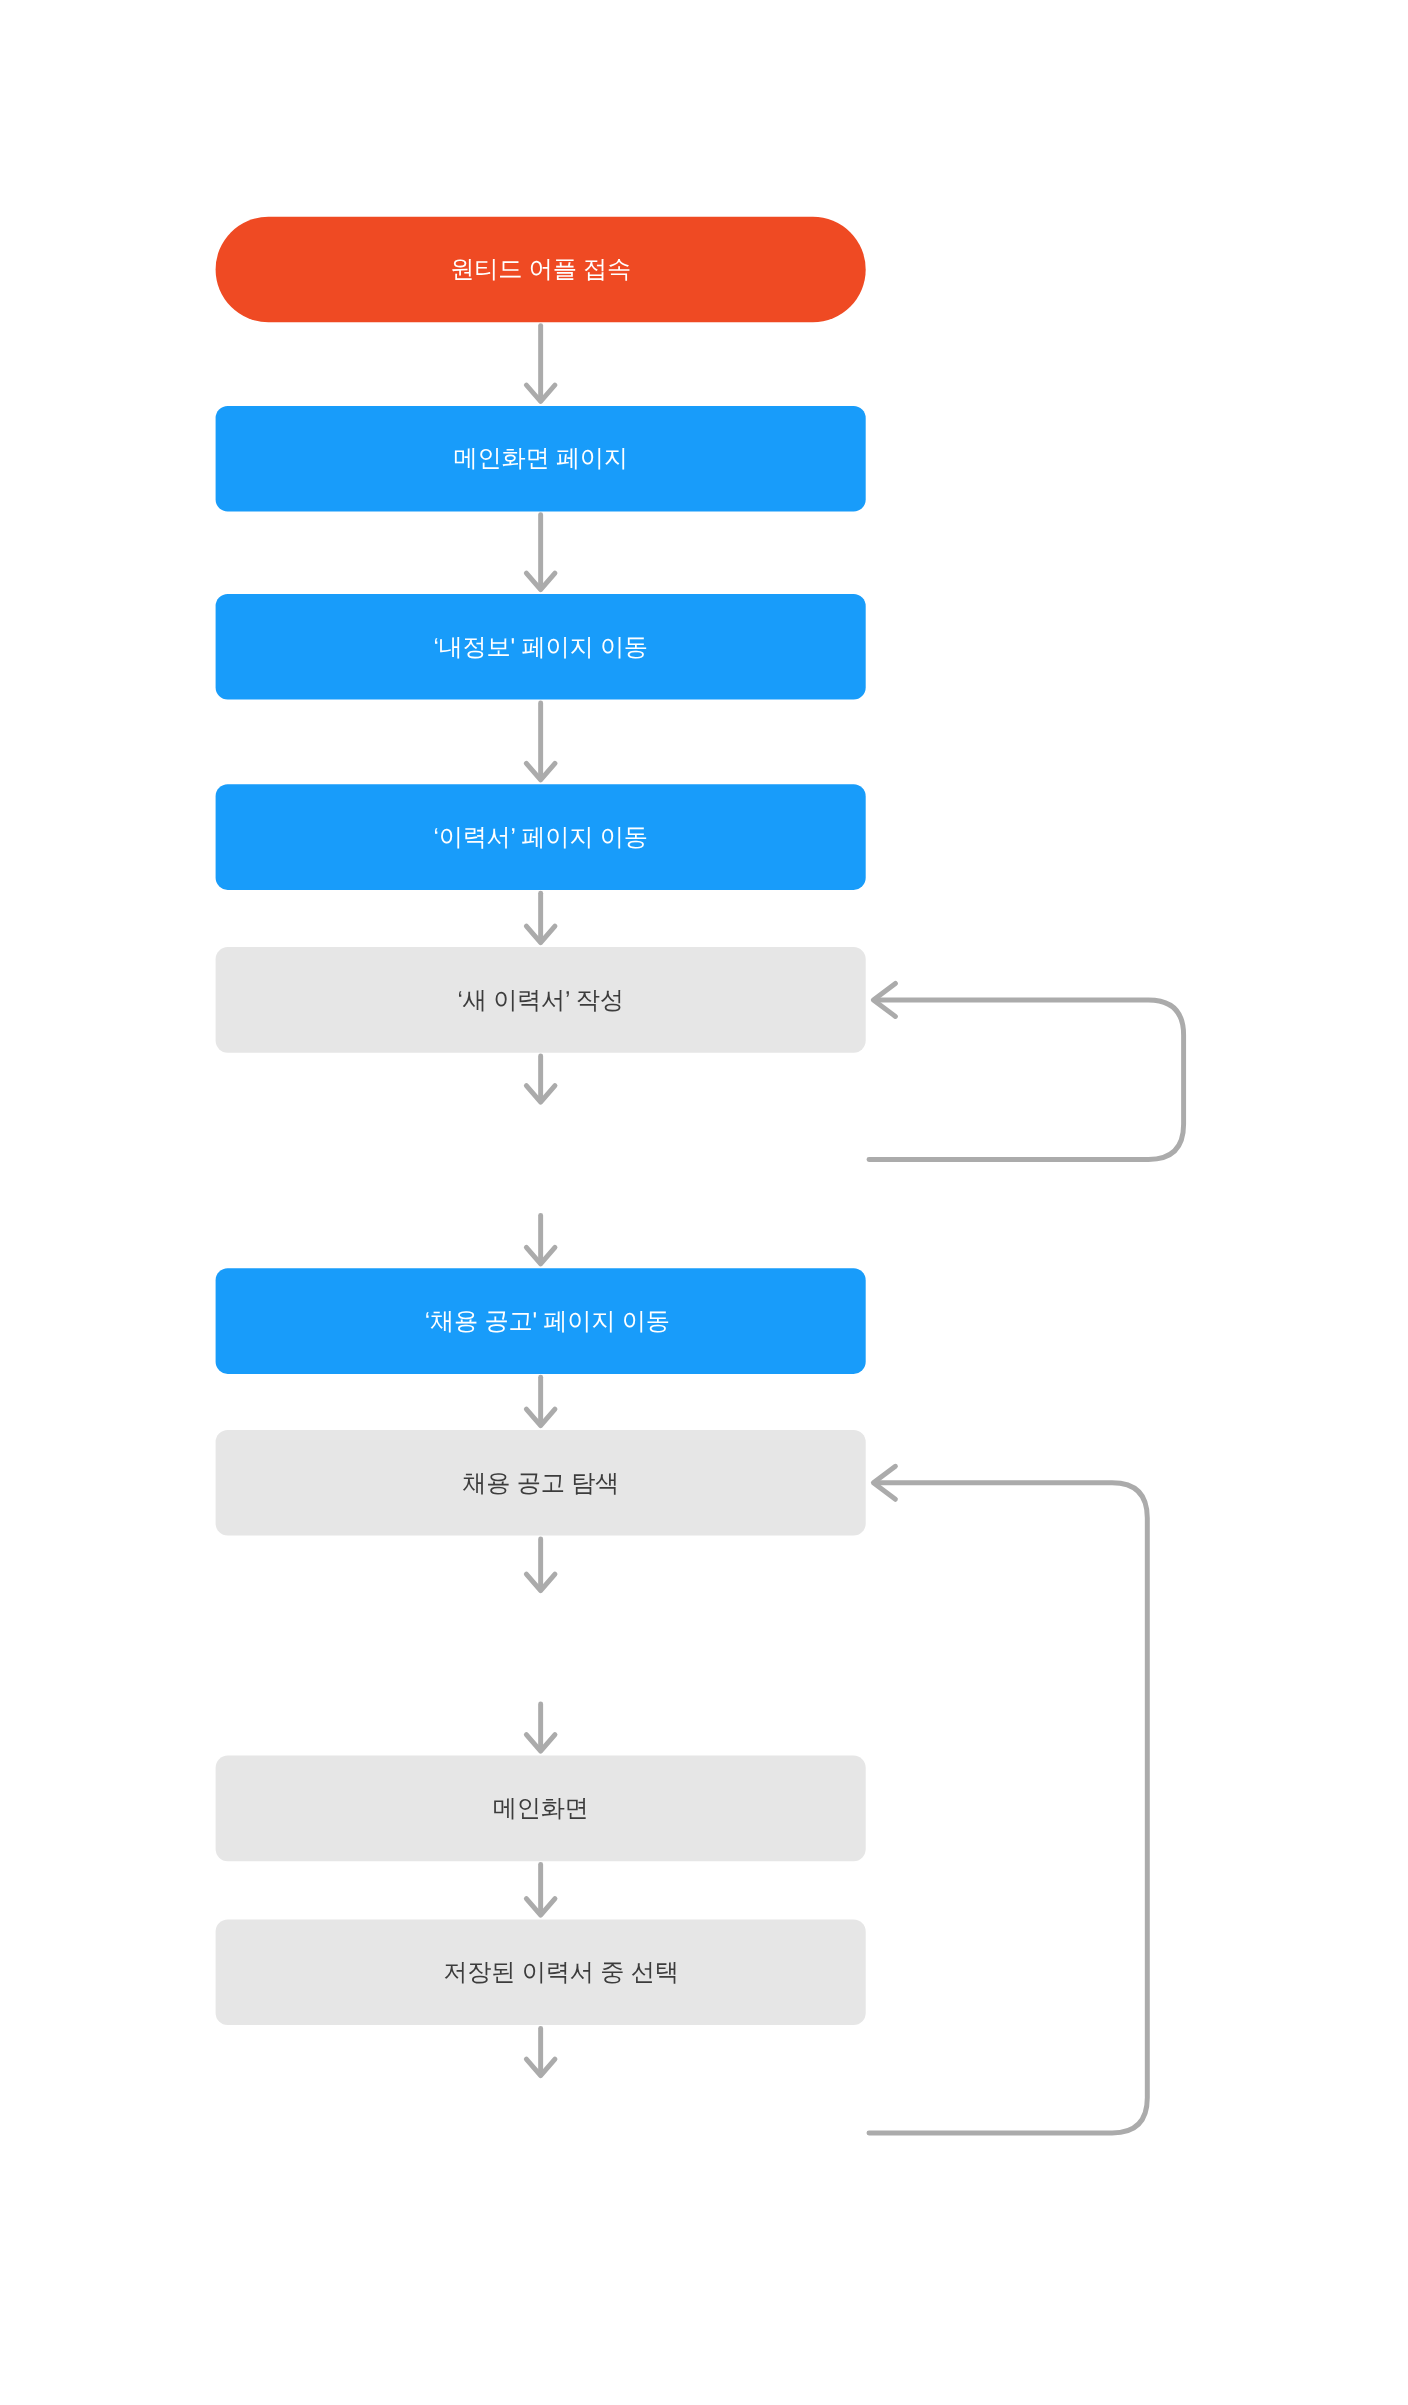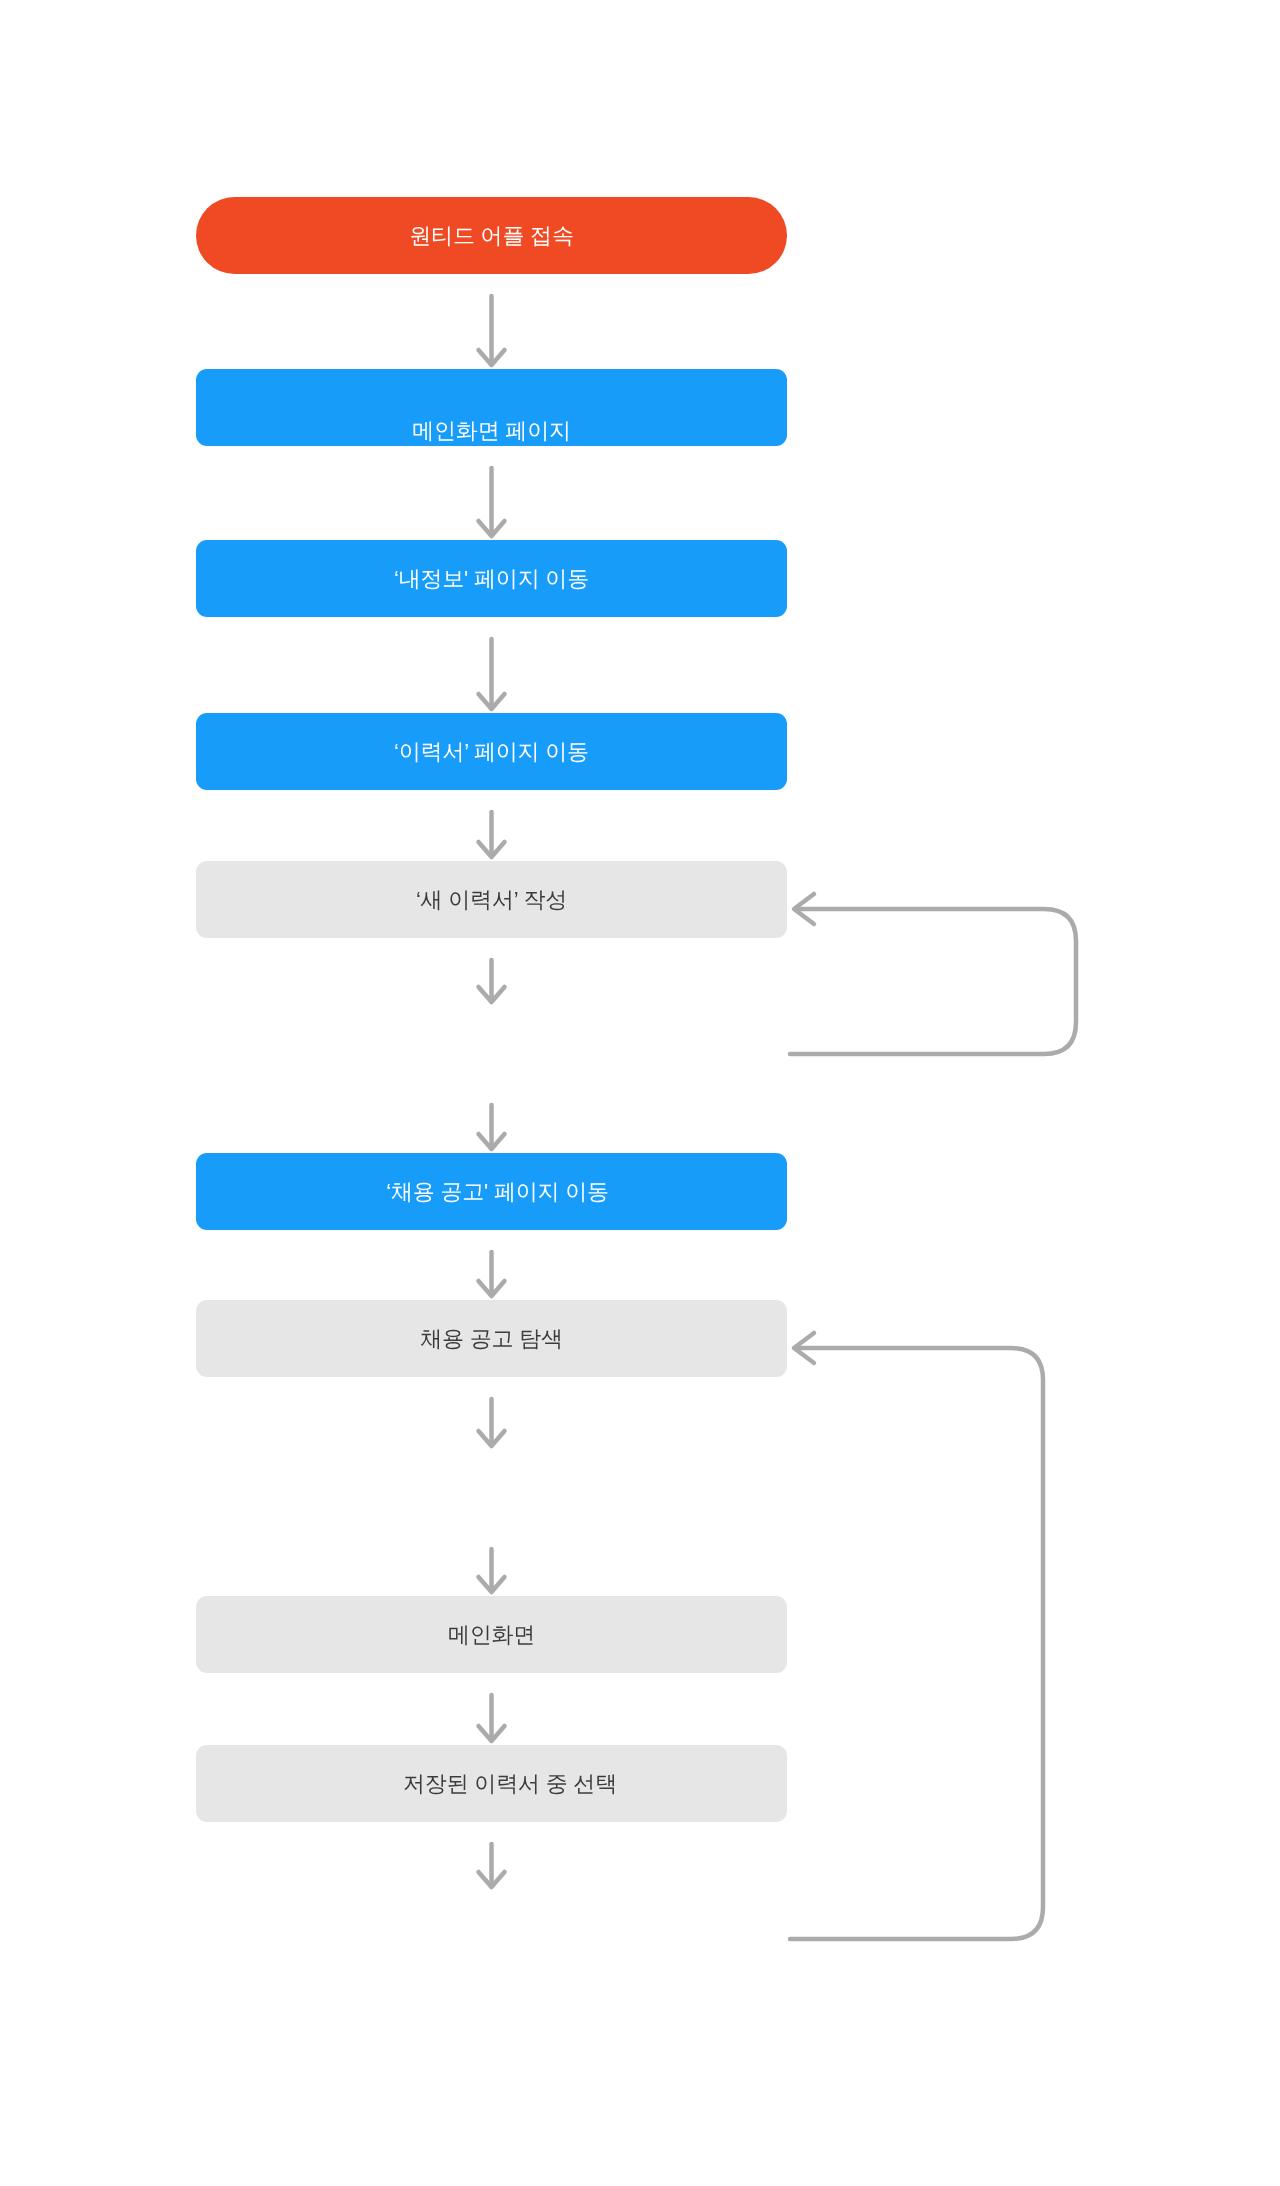--- a/index.html
+++ b/index.html
@@ -15,29 +15,29 @@
   html,body{margin:0;padding:0;background:#fff;}
   .canvas{
     position:relative;
     width:1280px;height:2186px;
     background:var(--bg);
     font-family:"Liberation Sans","DejaVu Sans",sans-serif;
     overflow:hidden;
   }
   .node{
     position:absolute;
-    left:196px;width:591px;height:77px;
+    left:196px;width:591px;height:96px;
     display:flex;align-items:center;justify-content:center;
     font-size:22px;font-weight:500;letter-spacing:-0.2px;
     text-align:center;box-sizing:border-box;
   }
   .node[data-type="terminal"]{background:var(--terminal);color:var(--terminal-text);border-radius:48px;}
   .node[data-type="action"]{background:var(--action);color:var(--action-text);border-radius:11px;}
   .node[data-type="step"]{background:var(--step);color:var(--step-text);border-radius:11px;}
-  .r0{top:197px;} .r1{top:369px;align-items:flex-end;} .r2{top:540px;} .r3{top:713px;}
+  .r0{top:197px;} .r1{top:369px;} .r2{top:540px;} .r3{top:713px;}
   .r4{top:861px;text-align:right;} .r5{top:1006px;} .r6{top:1153px;padding-left:12px;} .r7{top:1300px;}
   .r8{top:1450px;} .r9{top:1596px;} .r10{top:1745px;padding-left:37px;} .r11{top:1891px;}
   svg.connectors{position:absolute;left:0;top:0;width:1280px;height:2186px;}
   svg.connectors line, svg.connectors polyline, svg.connectors path{
     stroke:var(--connector);stroke-width:4.5;fill:none;
     stroke-linecap:round;stroke-linejoin:round;
   }
 </style>
 </head>
 <body>

